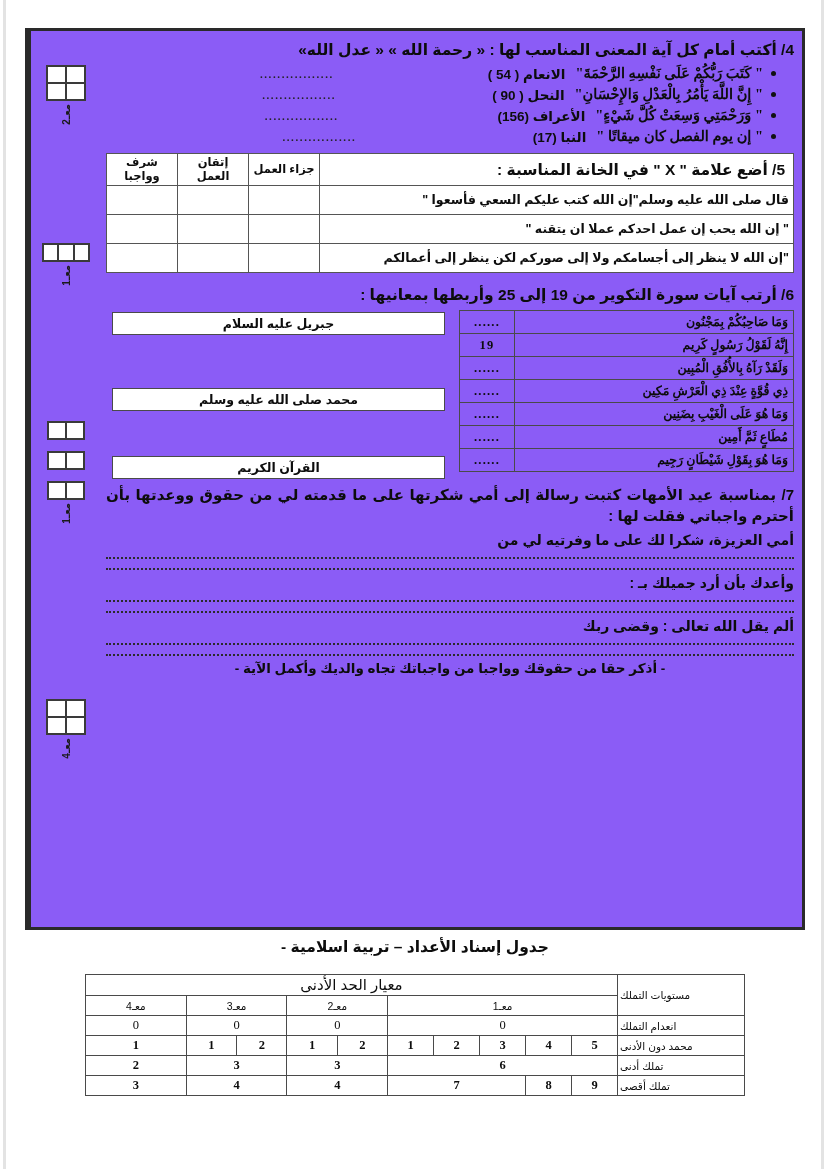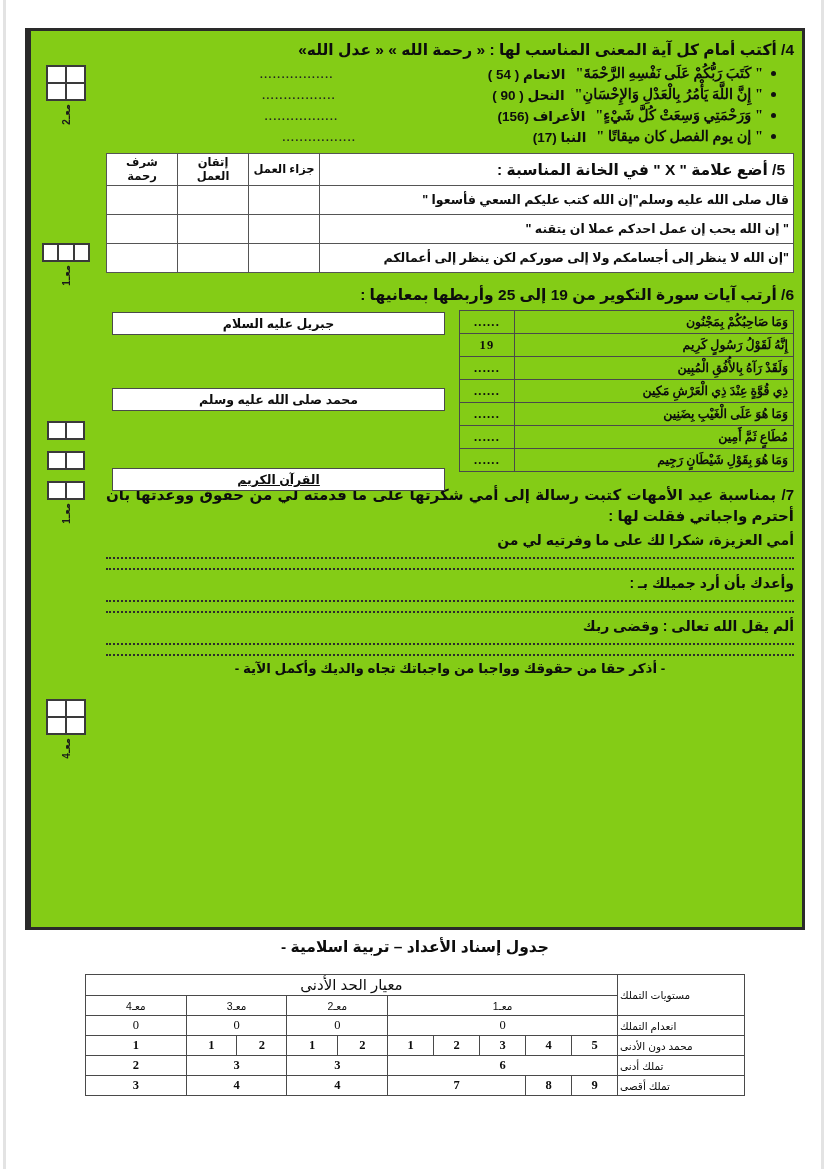--- a/index.html
+++ b/index.html
@@ -12,21 +12,21 @@
   }
   
   #page-root{position:absolute;inset:0;}
   .scan-edge{position:absolute;top:0;bottom:0;width:3px;background:#e3e3e3;}
   .scan-edge.left{left:3px;}
   .scan-edge.right{right:3px;}
 
   #main-frame{
     position:absolute;left:25px;top:28px;width:780px;height:902px;
     border:3px solid #2a2a2a;box-sizing:border-box;
-    background:#84cc16;
+    background:#8b5cf6;
   }
   #margin-rail{
     position:absolute;left:0;top:0;bottom:0;width:70px;
     border-left:3px solid #2a2a2a;box-sizing:border-box;
   }
   #content-col{
     position:absolute;left:70px;right:0;top:0;bottom:0;
     box-sizing:border-box;padding:4px 8px 0 8px;
   }
 
@@ -114,21 +114,21 @@
   }
   #q6-answers{flex:1 1 auto;position:relative;padding:0 14px 0 6px;}
   .ans-box{
     border:1px solid #4a4a4a;background:#fff;
     text-align:center;font-weight:bold;font-size:12.5px;
     padding:3px 4px;box-sizing:border-box;width:100%;
     font-family:"Liberation Sans","DejaVu Sans",sans-serif;
   }
   .ans-slot-1{position:absolute;top:2px;right:14px;left:6px;}
   .ans-slot-2{position:absolute;top:78px;right:14px;left:6px;}
-  .ans-slot-3{position:absolute;top:158px;right:14px;left:6px;text-decoration:underline;}
+  .ans-slot-3{position:absolute;top:146px;right:14px;left:6px;}
 
   
   #q7{margin-top:12px;}
   #q7 .q7-intro{font-size:15px;font-weight:bold;line-height:1.42;text-align:justify;}
   .letter-line{
     text-align:right;font-weight:bold;font-size:14px;direction:rtl;margin-top:5px;
     font-family:"Liberation Sans","DejaVu Sans",sans-serif;
   }
   .dotline{
     border-bottom:2.5px dotted #2b2b2b;height:0;margin:9px 0 4px 0;width:100%;
@@ -269,21 +269,21 @@
       <section id="q5-wrap">
         <table class="ex-table" id="q5-table">
           <tbody>
               <tr>
             <td class="hdr-prompt">
               <span class="q-num">5/</span>
               <span>أضع علامة " X " في الخانة المناسبة :</span>
             </td>
             <td class="hdr-col">جزاء العمل</td>
             <td class="hdr-col">إتقان العمل</td>
-            <td class="hdr-col">شرف رحمة</td>
+            <td class="hdr-col">شرف وواجبا</td>
           </tr>
           <tr>
             <td class="stmt">قال صلى الله عليه وسلم"إن الله كتب عليكم السعي فأسعوا "</td>
             <td class="mark-cell"></td>
             <td class="mark-cell"></td>
             <td class="mark-cell"></td>
           </tr>
           <tr>
             <td class="stmt">" إن الله يحب إن عمل احدكم عملا ان يتقنه "</td>
             <td class="mark-cell"></td>

